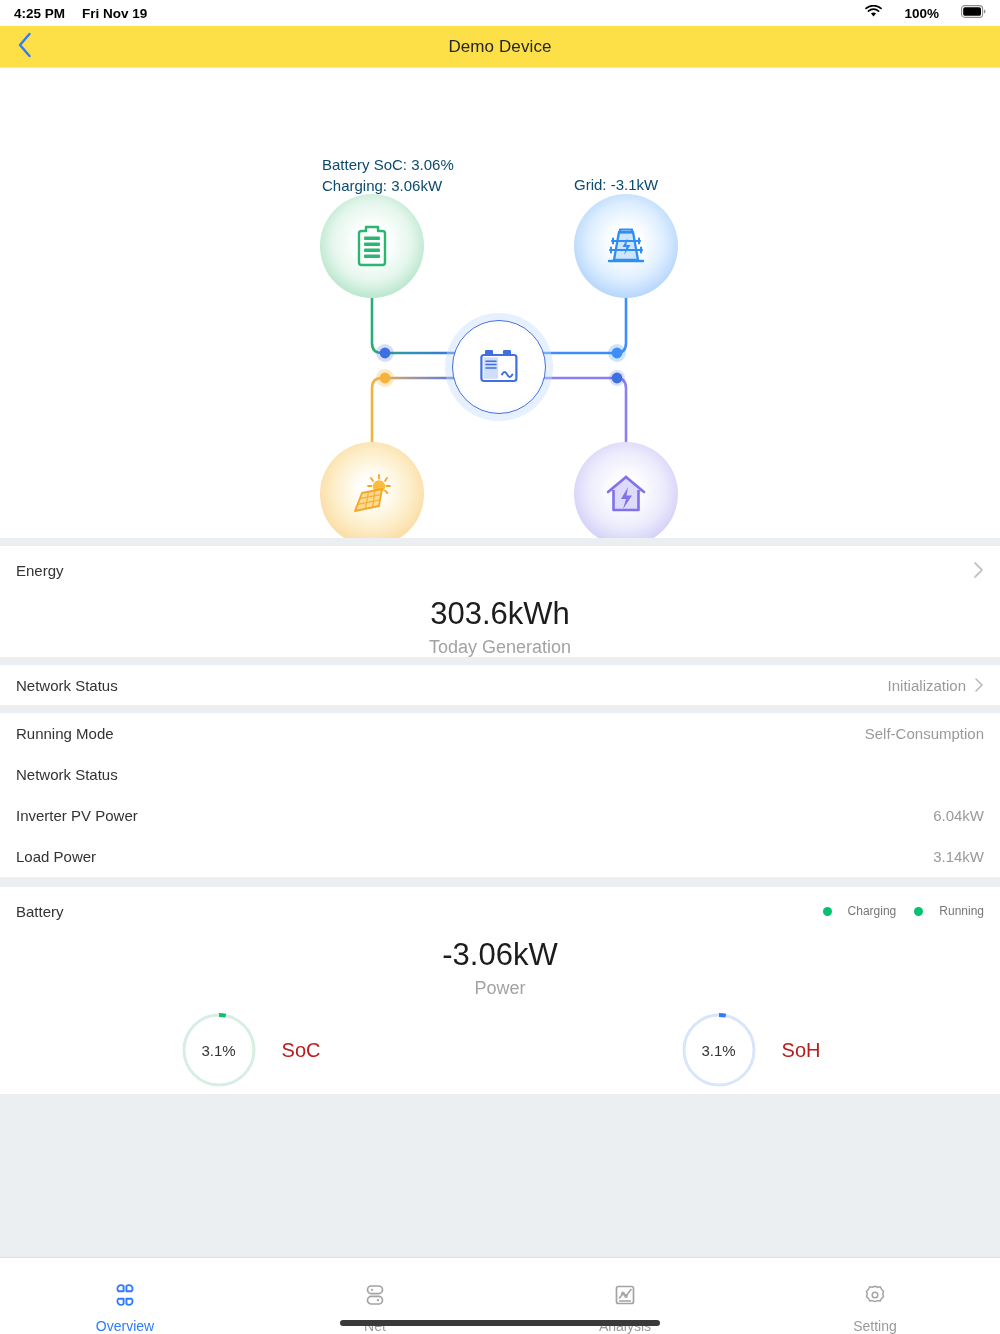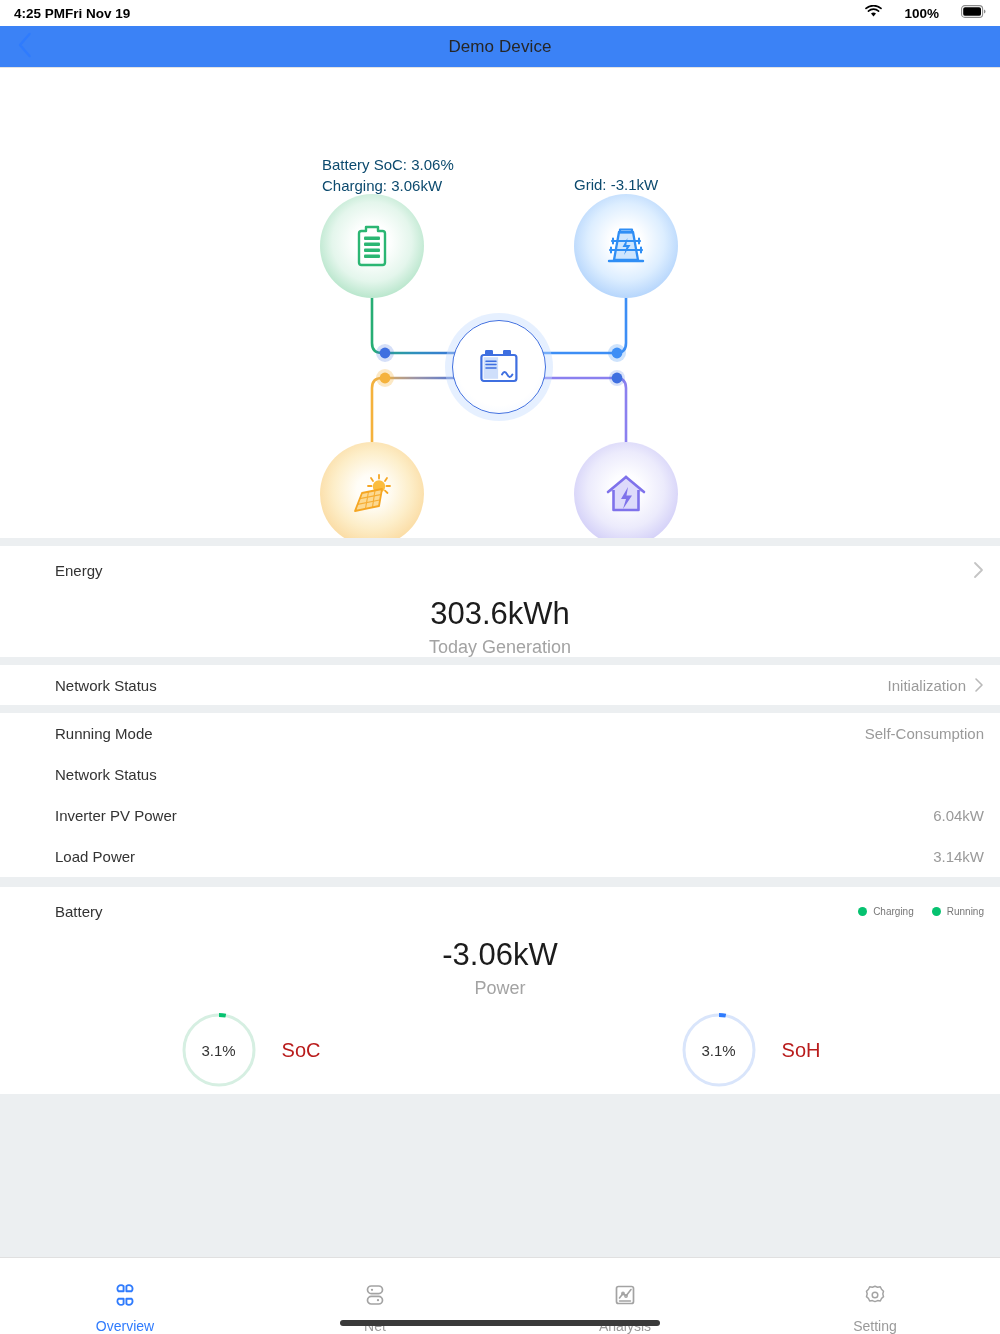--- a/index.html
+++ b/index.html
@@ -11,29 +11,29 @@
     -webkit-font-smoothing:antialiased;
   }
   .screen { position:relative; width:1000px; height:1334px; background:#eceff1; overflow:hidden; }
 
   
   .statusbar {
     position:absolute; top:0; left:0; width:1000px; height:26px;
     background:#fff; display:flex; align-items:center; padding:0 14px;
     font-size:13.5px; font-weight:600; color:#000;
   }
-  .sb-left { display:flex; align-items:center; gap:0; }
+  .sb-left { display:flex; align-items:center; gap:17px; }
   .sb-right { margin-left:auto; display:flex; align-items:center; gap:22px; }
   .wifi-icon { display:block; }
   .batt-icon { display:block; }
 
   
   .navbar {
     position:absolute; top:26px; left:0; width:1000px; height:42px;
-    background:#3b82f6; border-bottom:1px solid #e3e3e3;
+    background:#fde047; border-bottom:1px solid #e3e3e3;
     display:flex; align-items:center; justify-content:center;
   }
   .nav-title { font-size:17px; color:#262626; letter-spacing:.1px; }
   .nav-back {
     position:absolute; left:8px; top:50%; transform:translateY(-50%);
     width:34px; height:34px; display:flex; align-items:center; justify-content:center;
     cursor:pointer;
   }
 
   
@@ -72,34 +72,34 @@
   .lbl-grid    { left:574px; top:106px; }
   .lbl-solar   { left:320px; top:479px; }
   .lbl-load    { left:574px; top:479px; }
 
   
   .card { background:#fff; width:1000px; }
   .gap { height:8px; background:#eceff1; width:1000px; }
 
   .row {
     height:41px; display:flex; align-items:center; padding:16px 16px;
-    font-size:15px; color:#333;margin-left:39px;
+    font-size:15px; color:#333;
   }
   .row .spacer { flex:1; }
   .row .val { font-size:15px; color:#9a9a9a; }
   .row-head { height:48px; }
 
   .chev { margin-left:8px; display:flex; align-items:center; }
 
   .big-stat { text-align:center; padding-bottom:26px; }
   .big-stat .num { font-size:31px; color:#1c1c1c; font-weight:400; line-height:40px; }
   .big-stat .cap { font-size:18px; color:#a3a3a3; margin-top:3px; }
 
   .badges { display:flex; align-items:center; gap:18px; }
-  .badge { display:flex; align-items:center; gap:6px; font-size:10px; color:#777; }
+  .badge { display:flex; align-items:center; gap:16px; font-size:12px; color:#777; }
   .dot { width:9px; height:9px; border-radius:50%; }
 
   .gauges { display:flex; padding:6px 0 34px 0; }
   .gauge-cell { flex:1; display:flex; align-items:center; justify-content:center; gap:24px; }
   .gauge-wrap { position:relative; width:78px; height:78px; }
   .gauge-val {
     position:absolute; inset:0; display:flex; align-items:center; justify-content:center;
     font-size:15px; color:#333;
   }
   .gauge-name { font-size:20px; color:#b91c1c; }

